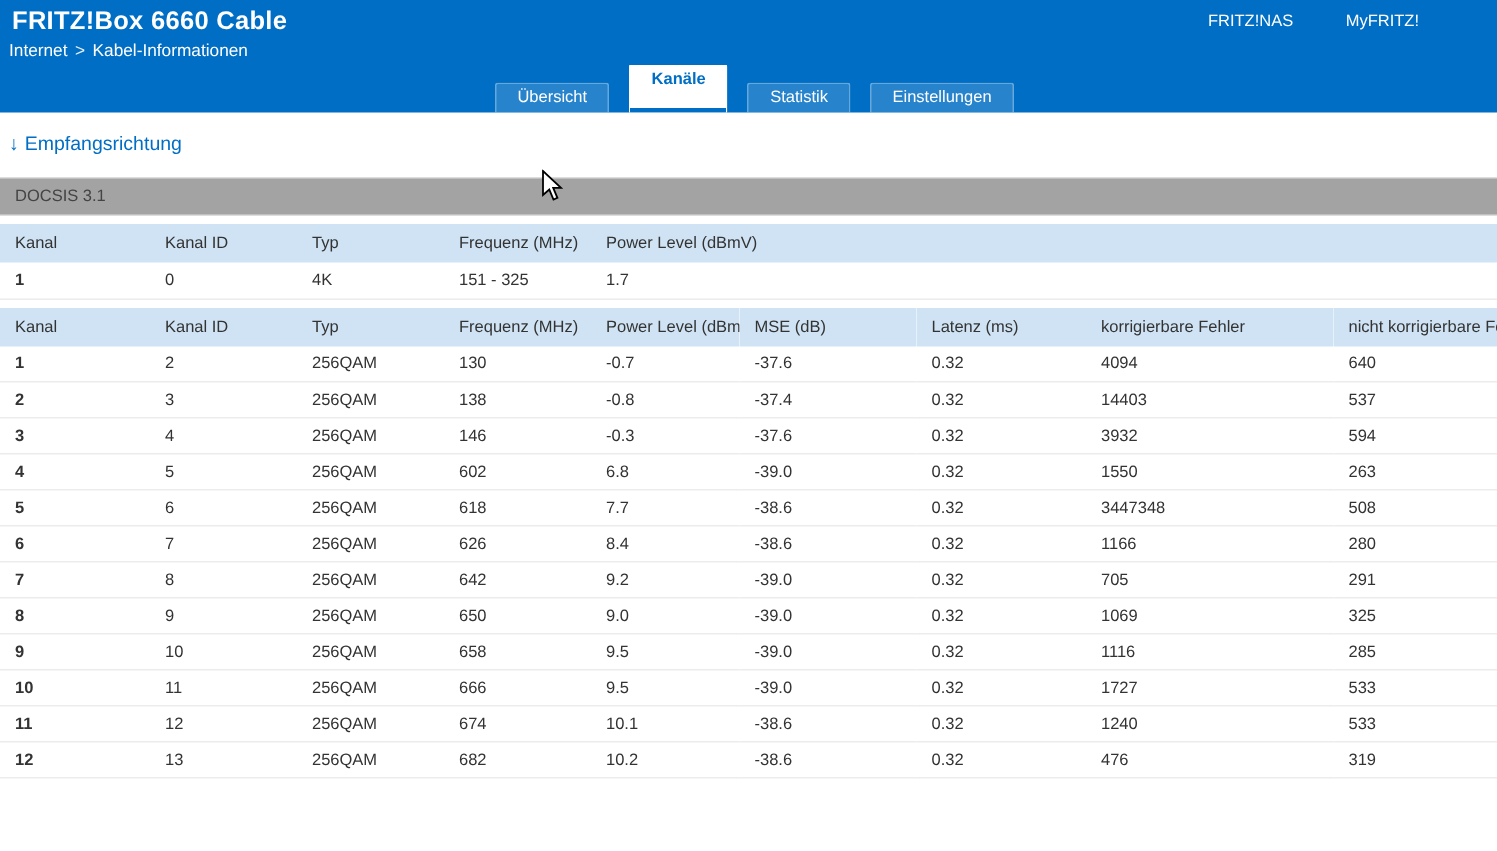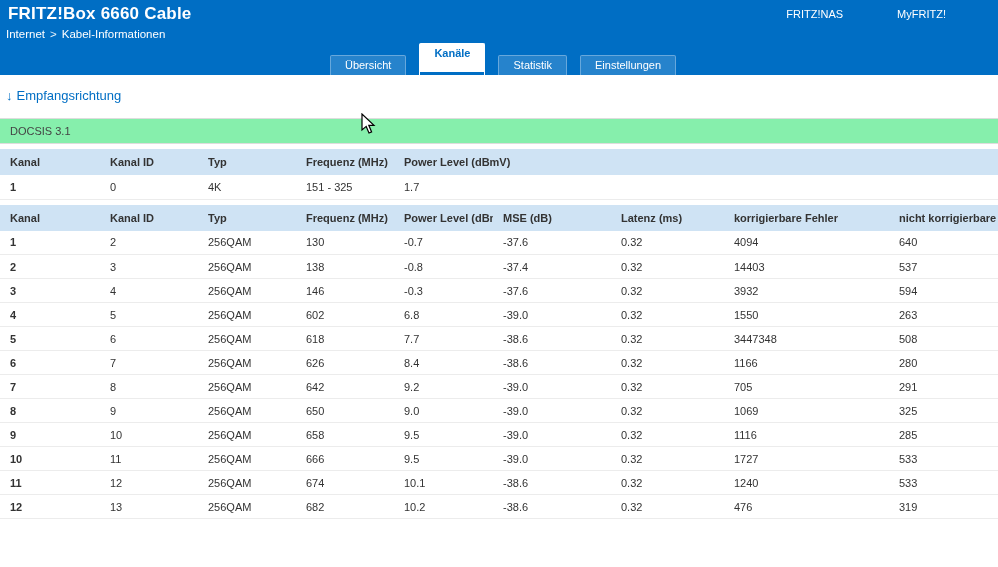--- a/index.html
+++ b/index.html
@@ -8,21 +8,21 @@
     width: 998px; height: 567px; overflow: hidden;
     background: #ffffff; color: #333;
     font-family: "Liberation Sans", sans-serif;
     font-size: 11px;
     position: relative;
   }
   
   .bluehead { background:#006ec4; width:998px; }
   .topbar { height:28px; display:flex; align-items:center; padding:0 0 0 8px; }
   .topbar .title { color:#fff; font-size:17px; font-weight:bold; letter-spacing:.2px; flex:0 0 auto;text-align:center; }
-  .topbar .navlinks { margin-left:auto; margin-right:52px; display:flex; gap:54px; }
+  .topbar .navlinks { margin-left:auto; margin-right:52px; display:flex; gap:35px; }
   .topbar .navlinks a { color:#fff; font-size:11px; text-decoration:none; cursor:pointer; }
   .crumbbar { height:24px; display:flex; padding-left:6px; color:#fff; font-size:11.5px; }
   .crumbbar .crumb-link { cursor:pointer; }
   .crumbbar .sep { margin:0 5px; opacity:.9; }
   .tabbar { height:23px; display:flex; align-items:flex-end; gap:13px; padding-left:8px;justify-content:center; }
   .tab {
     background:rgba(255,255,255,.15);
     border:1px solid rgba(255,255,255,.30); border-bottom:none;
     color:#fff; font-size:11px; padding:4px 14px 4px 14px;
     border-radius:2px 2px 0 0; cursor:pointer; line-height:11px;
@@ -33,29 +33,29 @@
     box-shadow: inset 0 -3px 0 #006ec4;
     padding-bottom:16px;
   }
   
   .content { padding-top:13px; }
   .dir-heading {
     color:#006ec4; font-size:13px; padding-left:6px; margin-bottom:15px;
     cursor:pointer; display:flex; align-items:center; gap:4px;
   }
   .tsection {
-    background:#86efac; border-top:1px solid #ddd; border-bottom:1px solid #ddd;
+    background:#a3a3a3; border-top:1px solid #ddd; border-bottom:1px solid #ddd;
     height:26px; line-height:24px; padding-left:10px; color:#444; font-size:11px;
   }
   table.grid {
     border-collapse:collapse; table-layout:fixed; width:998px;
     margin:5px 0 5px 0; font-size:11px;
   }
   table.grid th {
-    background:#cfe3f4; text-align:left; font-weight:bold; color:#333;
+    background:#cfe3f4; text-align:left; font-weight:normal; color:#333;
     height:26px; padding:0 4px 0 10px; white-space:nowrap; overflow:hidden;
   }
   table.grid td {
     height:24px; padding:0 4px 0 10px; border-bottom:1px solid #ececec;
     white-space:nowrap; overflow:hidden; color:#333;
   }
   table.grid td.first { font-weight:bold; }
   
   .cursor { position:absolute; left:361px; top:113px; pointer-events:none; }
 </style>

